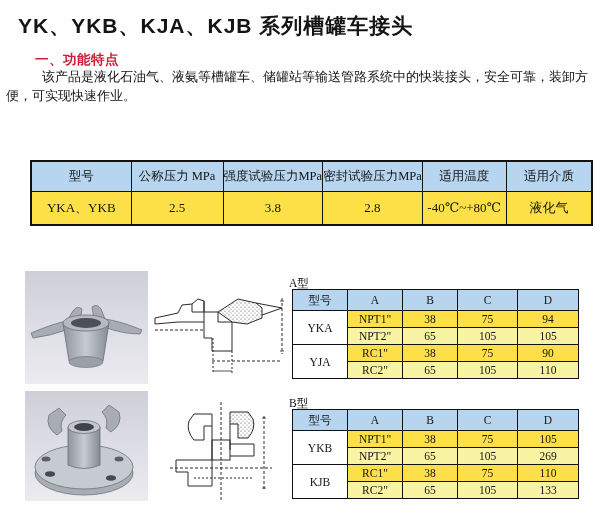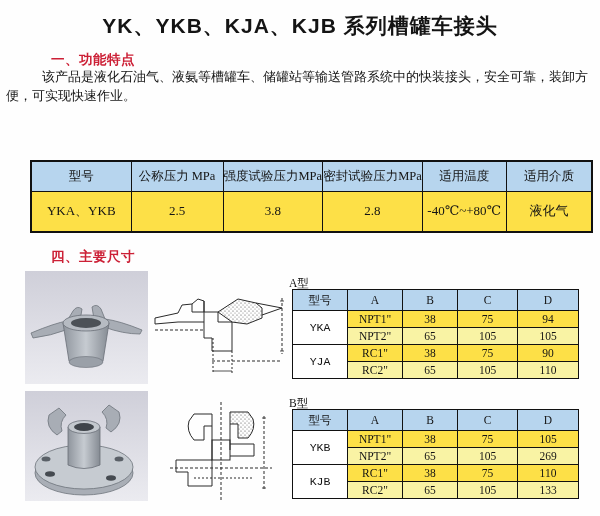--- a/index.html
+++ b/index.html
@@ -5,60 +5,60 @@
   * { box-sizing: border-box; margin: 0; padding: 0; }
   body { margin: 0; background: #ffffff; }
   .page {
     position: relative; width: 600px; height: 516px;
     background: #fefefe; overflow: hidden;
     font-family: "Liberation Sans", "DejaVu Sans", sans-serif;
     color: #141414;
   }
   .title {
     position: absolute; top: 12px; left: 0; width: 100%;
-    text-align: center; font-size: 21px; font-weight: bold; letter-spacing: 1px;
+    text-align: left; font-size: 21px; font-weight: bold; letter-spacing: 1px; padding-left: 18px;
   }
   .sec-head {
     position: absolute; font-size: 13.5px; font-weight: bold;
-    color: var(--heading-red, #cc2036); letter-spacing: 0.5px; margin-left: 16px;
+    color: var(--heading-red, #cc2036); letter-spacing: 0.5px;
   }
   .body-text {
     position: absolute; left: 6px; top: 68px; width: 590px;
     font-size: 13px; line-height: 18.5px; text-indent: 36px;
   }
   .materials { position: absolute; left: 40px; top: 122px; font-size: 13px; }
   .materials .gap { display: inline-block; width: 44px; }
 
   table { border-collapse: collapse; table-layout: fixed; background: #fde047; }
   th, td { border: 1px solid #111; text-align: center; overflow: hidden; white-space: nowrap; }
 
   .perf-table {
     position: absolute; left: 30px; top: 160px;
     border: 2px solid #111;
     font-family: "Liberation Serif", "DejaVu Serif", serif; font-size: 13px;
   }
   .perf-table th { height: 30px; font-weight: normal; font-size: 12.5px;
     background: var(--table-header-blue, #b7d5ee); }
-  .perf-table td { height: 41px; margin-top: 32px; }
+  .perf-table td { height: 34px; margin-top: 32px; }
 
   .dim-label {
     position: absolute; font-size: 11.5px;
     font-family: "Liberation Serif", "DejaVu Serif", serif;
     text-align: right;
   }
   .dim-table {
     position: absolute; border: 1.5px solid #111;
     font-family: "Liberation Serif", "DejaVu Serif", serif; font-size: 11.5px;
   }
   .dim-table th { height: 21px; font-weight: normal;
     background: var(--table-header-blue, #b7d5ee); }
   .dim-table td { height: 17px; }
 
   tr.yellow td { background: var(--row-yellow, #f9f3a4); }
-  td.model { background: #ffffff; font-family: Liberation Mono, monospace; }
+  td.model { background: #ffffff; }
 
   .photo { position: absolute; }
   .drawing { position: absolute; }
   svg { display: block; }
 </style>
 </head>
 <body>
 
 <div class="page">
 
@@ -93,21 +93,20 @@
         <td>YKA、YKB</td>
         <td>2.5</td>
         <td>3.8</td>
         <td>2.8</td>
         <td>-40℃~+80℃</td>
         <td>液化气</td>
       </tr>
     </tbody>
   </table>
 
-  <div class="sec-head" style="left:35px; top:248px">四、主要尺寸</div>
 
   <div class="photo" style="left:25px; top:271px">
     <svg width="123" height="113" viewBox="0 0 123 113">
       <defs>
         <linearGradient id="pbg" x1="0" y1="0" x2="0" y2="1">
           <stop offset="0" stop-color="#cfcfd9"></stop>
             <stop offset="1" stop-color="#ebebf0"></stop>
         </linearGradient>
         <linearGradient id="metal" x1="0" y1="0" x2="1" y2="0">
           <stop offset="0" stop-color="#8f959d"></stop>

